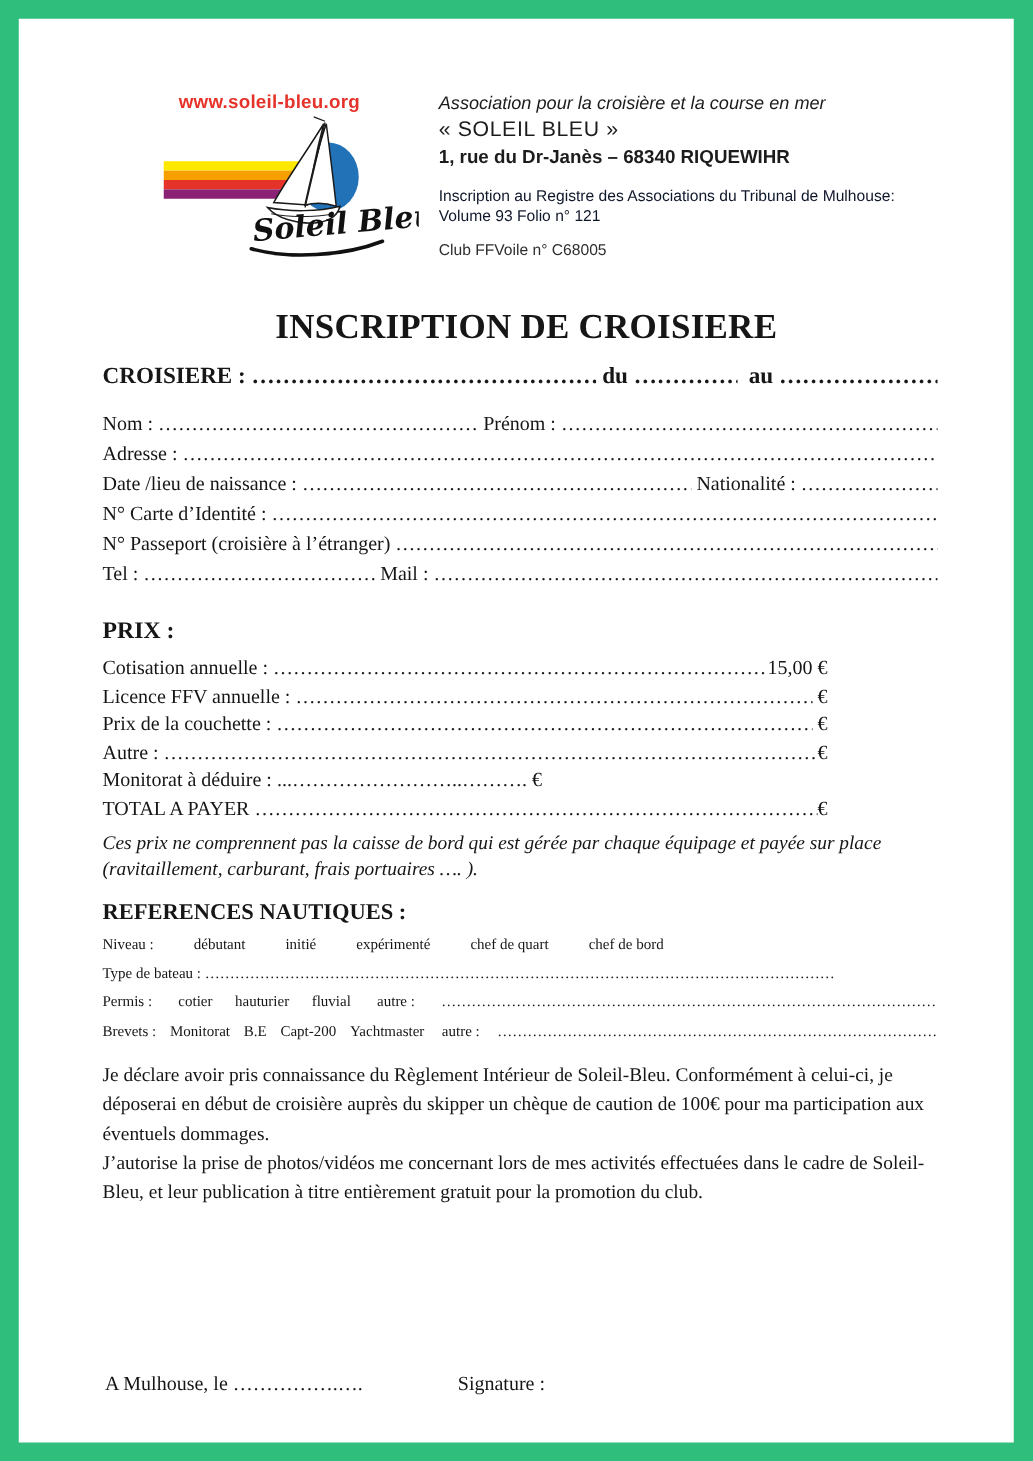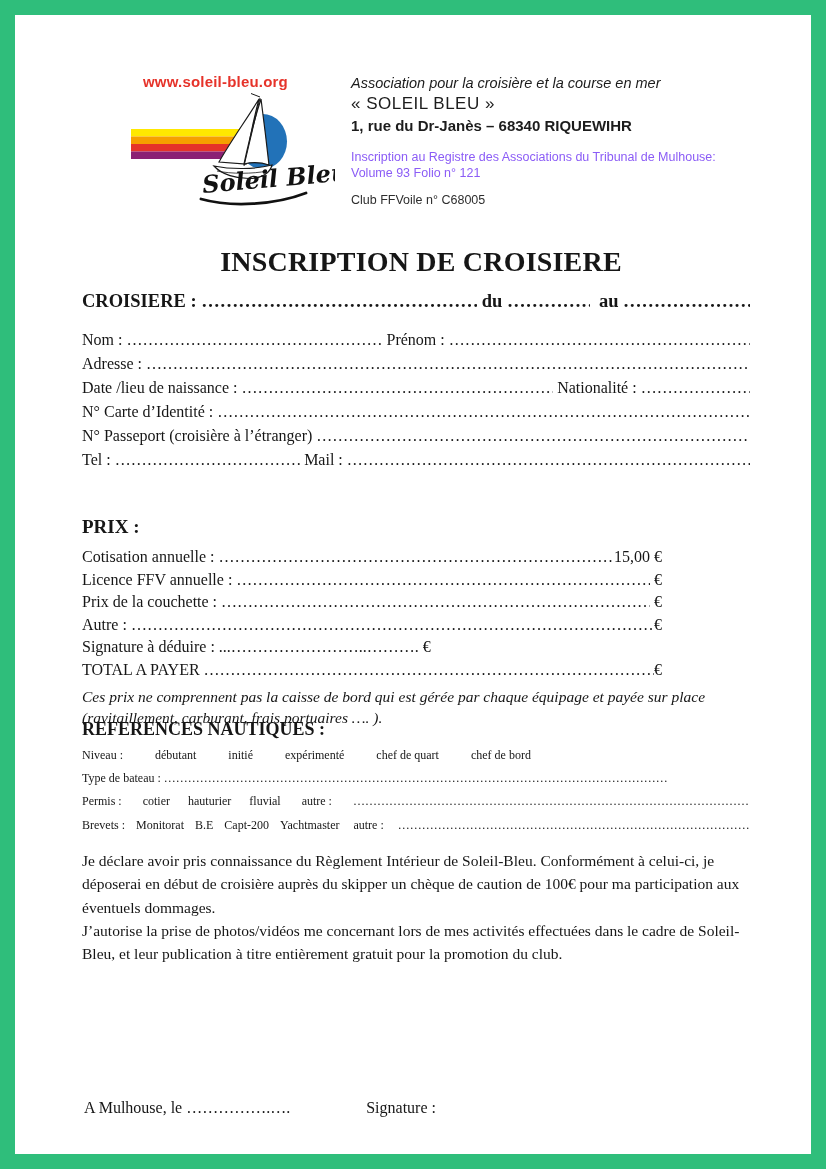--- a/index.html
+++ b/index.html
@@ -20,37 +20,37 @@
   .logo-col { flex: 0 0 224px; width: 224px; }
   .website {
     font-family: "Liberation Sans", sans-serif; font-weight: bold;
     font-size: 15px; color: #E6332A; margin-left: 30px; letter-spacing: .2px;
   }
   .logo-svg { display: block; margin-top: 2px; }
   .org-col { margin-left: 14px; flex: 1; font-family: "Liberation Sans", sans-serif; color: #1c1c1c; padding-top: 2px; }
   .assoc { font-style: italic; font-size: 14.5px; }
   .orgname { font-size: 17px; margin-top: 3px; letter-spacing: .5px; }
   .addr { font-weight: bold; font-size: 15px; margin-top: 3px; }
-  .registry { margin-top: 15px; font-size: 12.5px; color: #8b5cf6; line-height: 16px; }
+  .registry { margin-top: 15px; font-size: 12.5px; color: #0f172a; line-height: 16px; }
   .club { margin-top: 12px; font-size: 12.5px; color: #2e2e2e; }
   
   .title {
     position: absolute; left: 0; right: 0; top: 231px; text-align: center;
     font-size: 28px; font-weight: bold; letter-spacing: .2px; margin-left: 16px;
   }
   
   .line { display: flex; align-items: baseline; }
   .line > span { white-space: pre; }
   .fill { flex: 1 1 0; min-width: 0; overflow: hidden; white-space: pre; }
   .static { white-space: pre; }
   
   .croisiere { position: absolute; left: 67px; width: 668px; top: 276px; font-size: 18.5px; font-weight: bold; }
   .identity { position: absolute; left: 67px; width: 668px; top: 316px; font-size: 16px; }
   .identity .line { height: 24px; }
-  .prix { position: absolute; left: 67px; width: 668px; top: 501px; }
+  .prix { position: absolute; left: 67px; width: 668px; top: 479px; }
   .prix h2 { font-size: 19px; font-weight: bold; }
   .prix .lines { width: 580px; margin-top: 10px; font-size: 16px; }
   .prix .lines .line { height: 22.6px; }
   .note { font-style: italic; font-size: 15.5px; line-height: 21.5px; margin-top: 2px; width: 668px; }
   .refs { position: absolute; left: 67px; width: 668px; top: 704px; }
   .refs h2 { font-size: 18px; font-weight: bold; }
   .refs .line { font-size: 12px; height: 23.2px; }
   .niveau-row { margin-top: 8px; display: flex; gap: 32px; }
   .permis-row  { display: flex; gap: 18px; }
   .brevets-row { display: flex; gap: 11px; }
@@ -159,21 +159,21 @@
         <span>Prix de la couchette : </span>
         <span class="fill">………………………………………………………………………………………………………………</span>
         <span> €</span>
       </div>
       <div class="line">
         <span>Autre : </span>
         <span class="fill">………………………………………………………………………………………………………………</span>
         <span>€</span>
       </div>
       <div class="line">
-        <span class="static">Signature à déduire : ...……………………..………. €</span>
+        <span class="static">Monitorat à déduire : ...……………………..………. €</span>
       </div>
       <div class="line">
         <span>TOTAL A PAYER </span>
         <span class="fill">………………………………………………………………………………………………………………</span>
         <span>€</span>
       </div>
     </div>
     <div class="note">Ces prix ne comprennent pas la caisse de bord qui est gérée par chaque équipage et payée sur place (ravitaillement, carburant, frais portuaires …. ).</div>
   </div>
 

